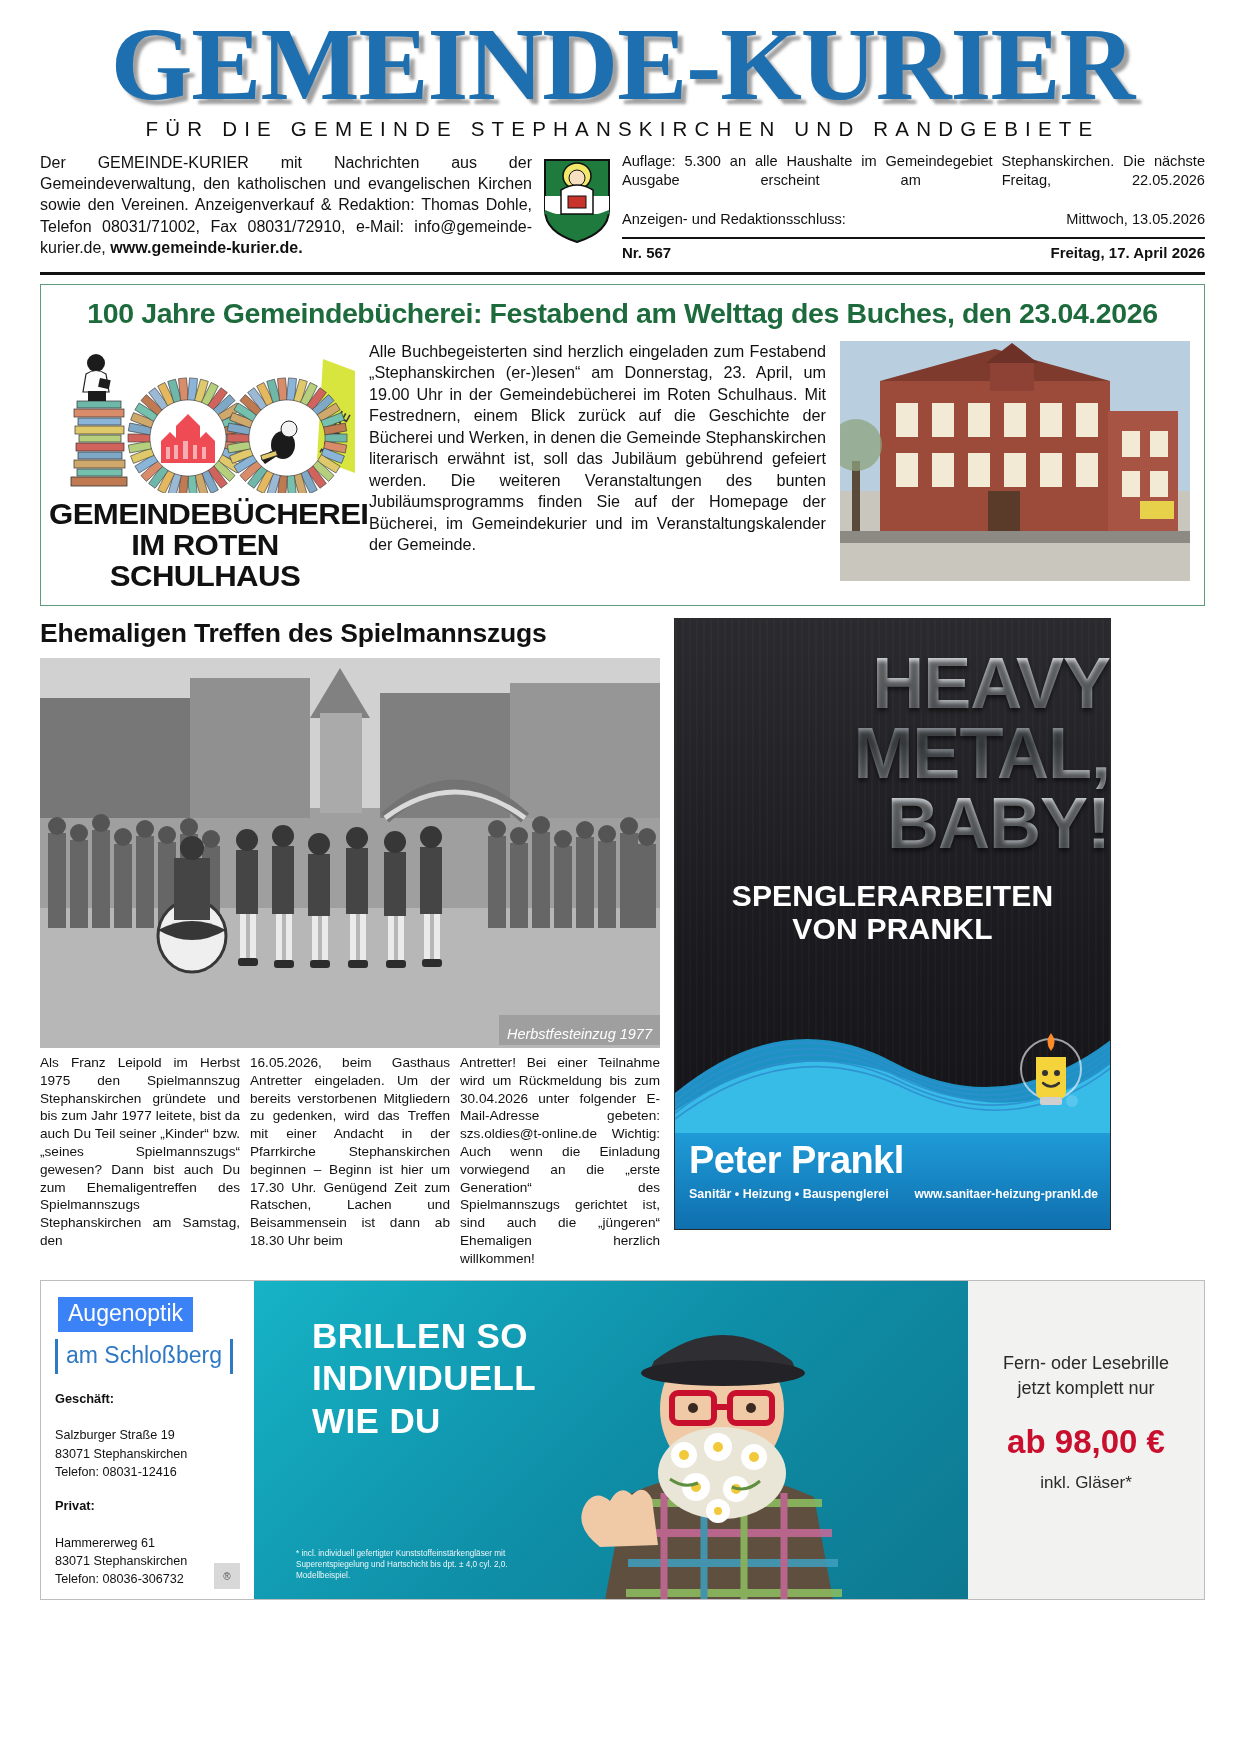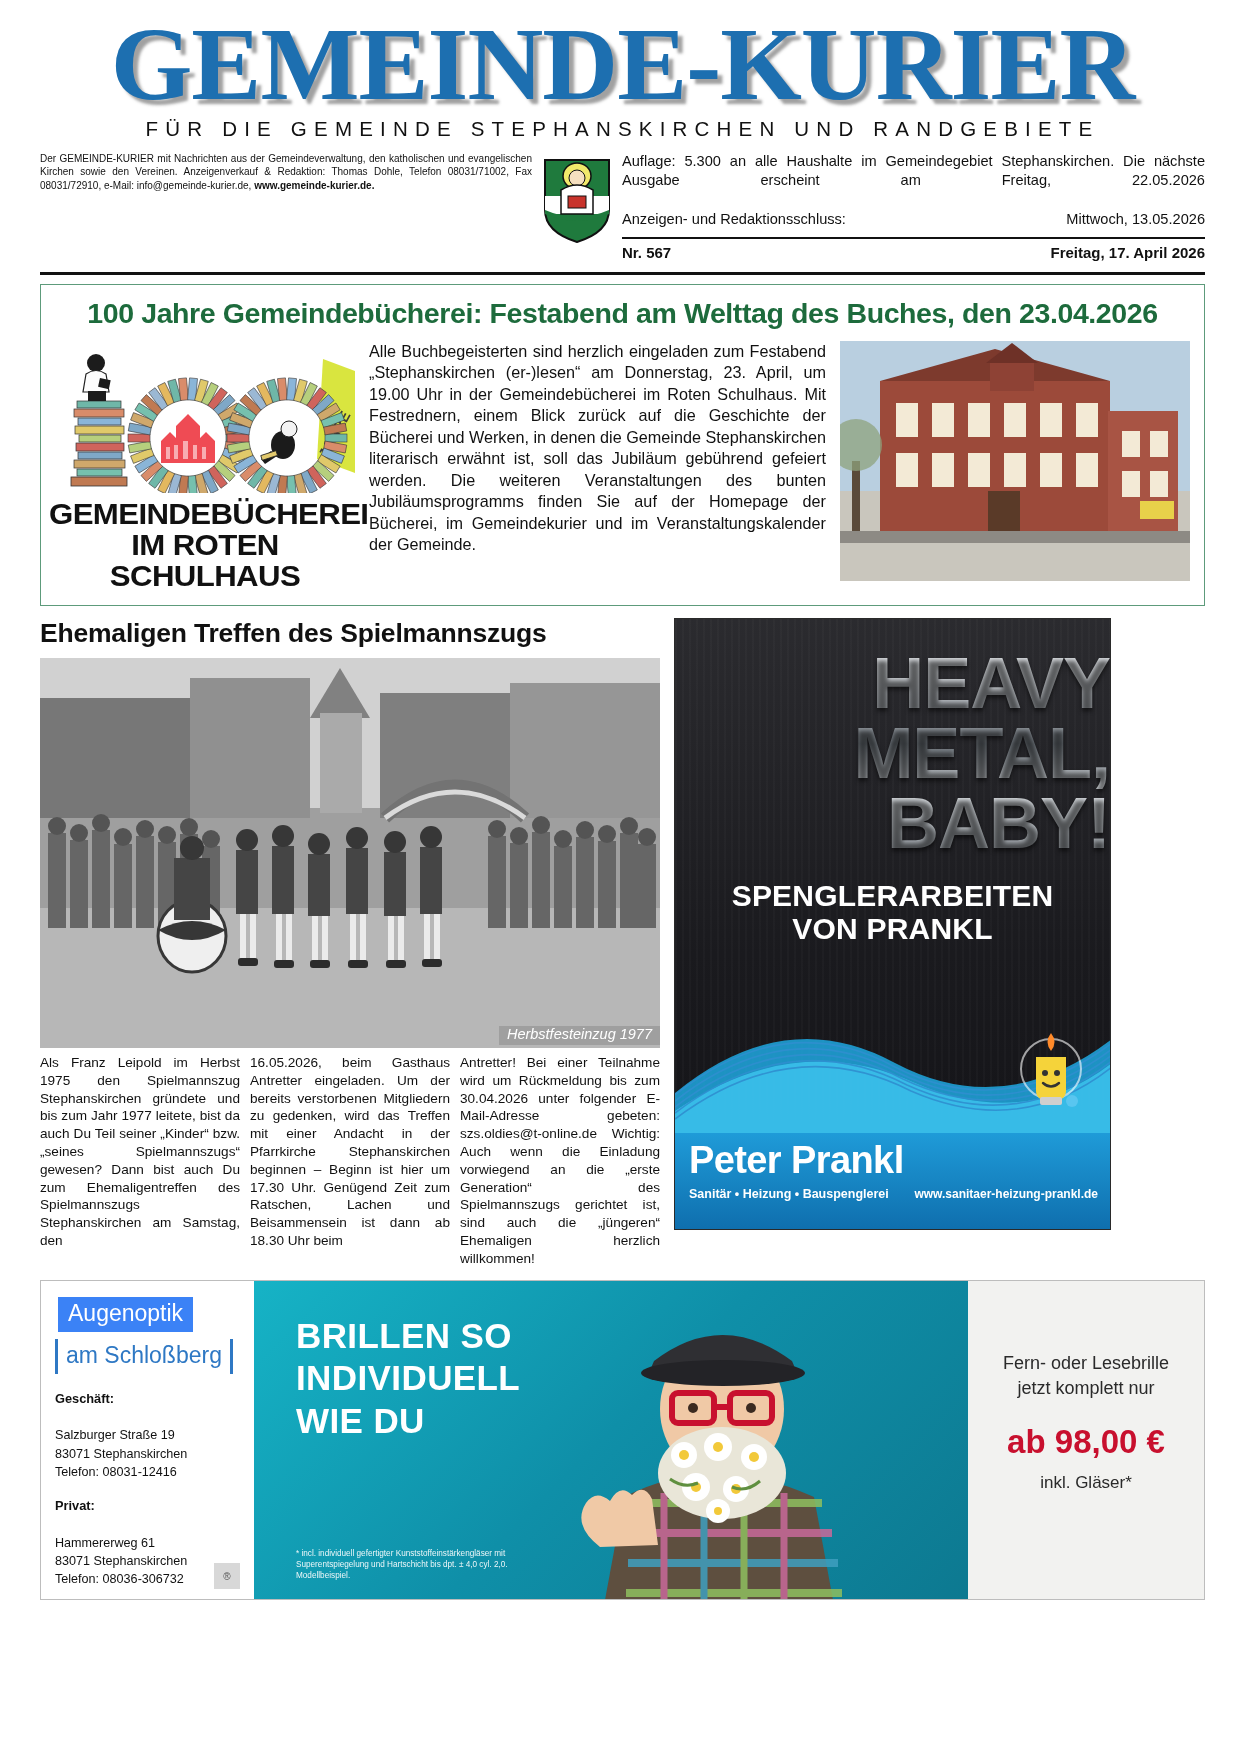--- a/index.html
+++ b/index.html
@@ -33,21 +33,21 @@
     color: #111;
     margin-top: 2px;
     white-space: nowrap;
     font-weight: 400;
   }
   .masthead-info {
     display: flex;
     margin-top: 11px;
     align-items: flex-start;
   }
-  .mi-left { width: 492px; font-size: 10px; line-height: 1.33; text-align: justify; }
+  .mi-left { width: 492px; font-size: 16px; line-height: 1.33; text-align: justify; }
   .mi-left b { font-weight: bold; }
   .mi-crest { width: 90px; display: flex; justify-content: center; padding-top: 4px; }
   .mi-right { flex: 1; font-size: 14.6px; line-height: 1.33; }
   .mi-right .j { text-align: justify; }
   .mi-right .j:after { content: ""; display: inline-block; width: 100%; }
   .spread { display: flex; justify-content: space-between; }
   .mi-rule { border-top: 2px solid #111; margin: 7px 0 4px; }
   .issue-line { display: flex; justify-content: space-between; font-size: 15px; font-weight: bold; }
 
   .thick-rule { border-top: 3px solid #111; margin-top: 9px; }
@@ -101,21 +101,21 @@
     letter-spacing: -0.2px; margin-bottom: 9px; white-space: nowrap;
   }
   .sp-photo {
     width: 620px; height: 390px; position: relative; overflow: hidden;
     background: #8d8d8d;
   }
   .sp-caption {
     position: absolute; right: 0; bottom: 3px;
     background: rgba(140,140,140,0.55);
     color: #fff; font-style: italic; font-size: 14.5px;
-    padding: 0 8px 3px;
+    padding: 11px 8px 3px;
   }
   .sp-cols { display: flex; gap: 10px; margin-top: 6px; }
   .sp-col { width: 200px; font-size: 13.6px; line-height: 1.31; text-align: justify; }
 
   
   .ad-prankl {
     width: 437px; height: 612px; position: relative; overflow: hidden;
     background: linear-gradient(180deg,#2b2b2f 0%,#1a1a1e 55%,#121216 100%);
     border: 1px solid #2a2a2a;
   }
@@ -156,21 +156,21 @@
   }
   .opt-logo-2 {
     color: #2e78c4; font-size: 23px; padding: 3px 8px 5px; margin-top: 7px;
     display: inline-block; border-left: 3px solid #2e78c4; border-right: 3px solid #2e78c4;
   }
   .opt-block { font-size: 12.6px; line-height: 1.45; margin-top: 16px; }
   .opt-block b { font-size: 12.8px; }
   .ad-brillen { flex: 1; position: relative; overflow: hidden;
     background: linear-gradient(135deg,#16b3c6 0%,#0f8fa8 40%,#0c6f86 100%); }
   .br-head {
-    position: absolute; left: 42px; top: 34px; color: #fff;
+    position: absolute; left: 58px; top: 34px; color: #fff;
     font-weight: bold; font-size: 35px; line-height: 1.22; letter-spacing: 0.4px; z-index: 3;
   }
   .br-fine {
     position: absolute; left: 42px; bottom: 18px; color: rgba(255,255,255,.92);
     font-size: 8.2px; line-height: 1.35; z-index: 3; width: 250px;
   }
   .br-right {
     position: absolute; right: 0; top: 0; bottom: 0; width: 236px; z-index: 4;
     background: #f2f2f0; padding: 70px 14px 0; text-align: center;
   }

